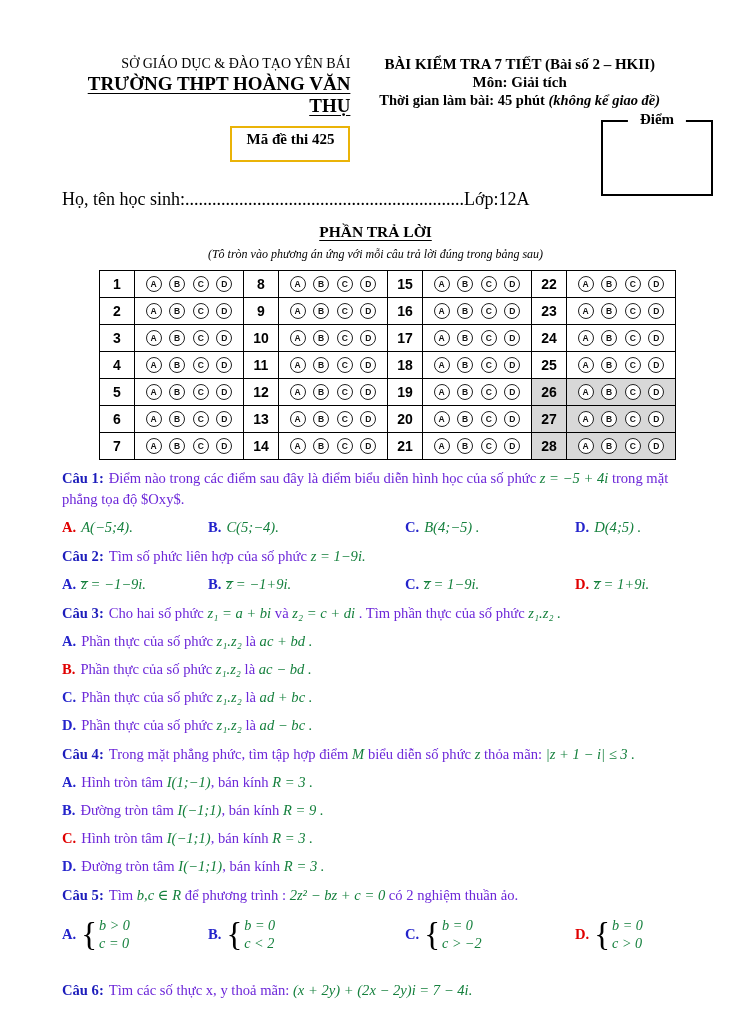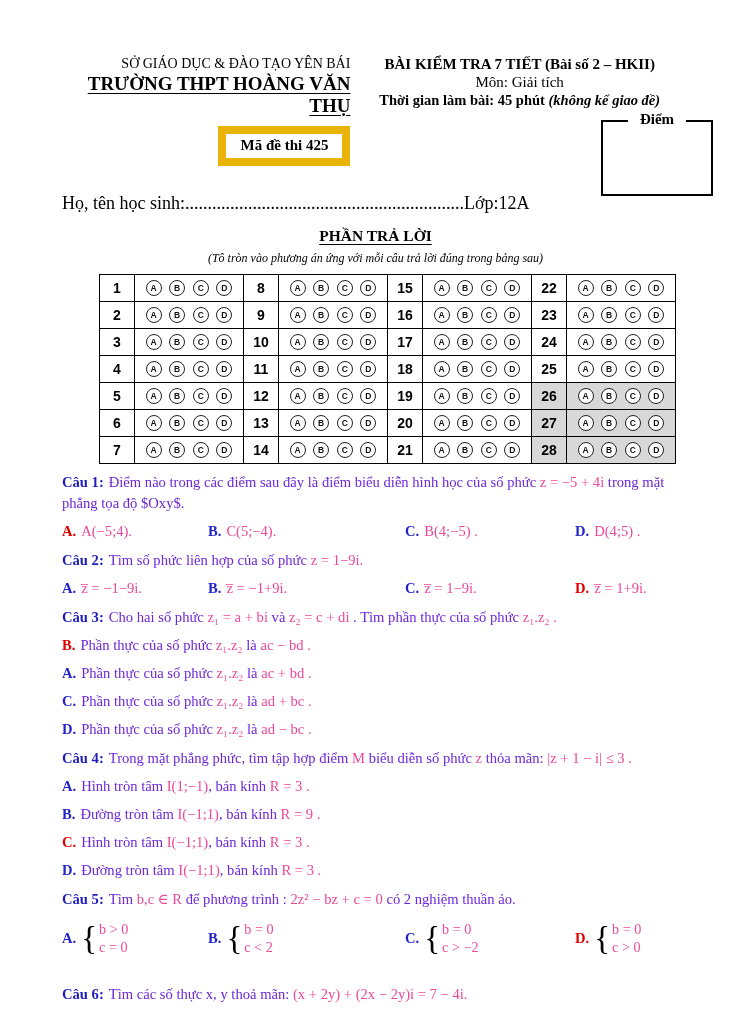--- a/index.html
+++ b/index.html
@@ -11,24 +11,24 @@
     font-family:"Liberation Serif","DejaVu Serif",serif;
     color:#000;
     padding:56px 56px 0 62px;
     overflow:hidden;
   }
   
   .header { display:flex; }
   .header-left { width:46%; text-align:right; }
   .dept-line { font-size:14px; letter-spacing:0; }
   .school-line { font-size:19px; font-weight:bold; text-decoration:underline; text-underline-offset:3px; margin-top:1px; }
-  .code-box { display:inline-block; margin-top:9px; border:8px solid #eab308; padding:3px 14px 4px; font-weight:bold; font-size:15px; }
+  .code-box { display:inline-block; margin-top:9px; border:2px solid #eab308; padding:3px 14px 12px; font-weight:bold; font-size:15px; }
   .header-right { width:54%; text-align:center; }
   .hr1 { font-size:15px; font-weight:bold; }
-  .hr2 { font-size:15px; font-weight:normal; margin-top:1px;text-align:center; }
+  .hr2 { font-size:15px; font-weight:bold; margin-top:1px;text-align:center; }
   .hr3 { font-size:14.5px; font-weight:bold; margin-top:1px; }
   .hr3 .it { font-style:italic; }
   .score-box { position:absolute; left:601px; top:120px; width:112px; height:76px; border:2px solid #000; }
   .score-label { position:absolute; top:-11px; left:50%; transform:translateX(-50%); background:#fff; padding:0 12px; font-weight:bold; font-size:15px; white-space:nowrap;text-align:center; }
   
   .student-line { margin-top:27px; font-size:18px; white-space:nowrap; }
   
   .section-title { text-align:center; font-weight:bold; font-size:15.5px; text-decoration:underline; text-underline-offset:3px; margin-top:13px; }
   .section-subtitle { text-align:center; font-style:italic; font-size:12px; margin-top:6px; }
   table.grid { border-collapse:collapse; margin:8px 0 0 37px; }
@@ -41,21 +41,21 @@
     display:flex; align-items:center; justify-content:center;
     font-family:"Liberation Sans","DejaVu Sans",sans-serif; font-weight:bold; font-size:8.5px;
     background:#fff; color:#111;
   }
   .shaded { background:#d8d8d8; }
   
   .questions { margin-top:8px; font-size:14.6px; }
   .qline { margin-top:8px; line-height:21px; }
   .qlabel { font-weight:bold; color:#1d1dbb; margin-right:5px; }
   .qtext { color:#6d28d9; }
-  .math { color:#ec4899; }
+  .math { font-style:italic; color:#15803d; }
   .letter { font-weight:bold; color:#2424cb; margin-right:5px; }
   .letter.red { color:#e00000; }
   .opt-row { display:grid; grid-template-columns:146px 197px 170px 1fr; margin:7px 0 2px; line-height:21px; }
   .opt-stack { margin-top:7px; line-height:21px; }
   .sys-opt { display:flex; align-items:center; }
   .brace { font-size:33px; font-weight:normal; line-height:1; margin-right:2px; color:#000; }
   .sys-lines { display:flex; flex-direction:column; line-height:18px; font-size:14.2px; }
   .opt-row.sys-row { margin-top:10px; }
   .q6 { margin-top:28px; }
 </style>
@@ -384,22 +384,22 @@
         <span class="opt"><span class="letter">B.</span><span class="math">z̅ = −1+9i.</span></span>
         <span class="opt"><span class="letter">C.</span><span class="math">z̅ = 1−9i.</span></span>
         <span class="opt"><span class="letter red">D.</span><span class="math">z̅ = 1+9i.</span></span>
       </div>
     </div>
 
     <div class="question">
       <p class="qline">
         <span class="qlabel">Câu 3:</span><span class="qtext">Cho hai số phức </span><span class="math">z₁ = a + bi</span><span class="qtext"> và </span><span class="math">z₂ = c + di</span><span class="qtext"> . Tìm phần thực của số phức </span><span class="math">z₁.z₂ .</span>
       </p>
+      <p class="opt-stack"><span class="letter">A.</span><span class="qtext">Phần thực của số phức </span><span class="math">z₁.z₂</span><span class="qtext"> là </span><span class="math">ac + bd .</span></p>
       <p class="opt-stack"><span class="letter red">B.</span><span class="qtext">Phần thực của số phức </span><span class="math">z₁.z₂</span><span class="qtext"> là </span><span class="math">ac − bd .</span></p>
-      <p class="opt-stack"><span class="letter">A.</span><span class="qtext">Phần thực của số phức </span><span class="math">z₁.z₂</span><span class="qtext"> là </span><span class="math">ac + bd .</span></p>
       <p class="opt-stack"><span class="letter">C.</span><span class="qtext">Phần thực của số phức </span><span class="math">z₁.z₂</span><span class="qtext"> là </span><span class="math">ad + bc .</span></p>
       <p class="opt-stack"><span class="letter">D.</span><span class="qtext">Phần thực của số phức </span><span class="math">z₁.z₂</span><span class="qtext"> là </span><span class="math">ad − bc .</span></p>
     </div>
 
     <div class="question">
       <p class="qline">
         <span class="qlabel">Câu 4:</span><span class="qtext">Trong mặt phẳng phức, tìm tập hợp điểm </span><span class="math">M</span><span class="qtext"> biểu diễn số phức </span><span class="math">z</span><span class="qtext"> thỏa mãn: </span><span class="math">|z + 1 − i| ≤ 3 .</span>
       </p>
       <p class="opt-stack"><span class="letter">A.</span><span class="qtext">Hình tròn tâm </span><span class="math">I(1;−1)</span><span class="qtext">, bán kính </span><span class="math">R = 3 .</span></p>
       <p class="opt-stack"><span class="letter">B.</span><span class="qtext">Đường tròn tâm </span><span class="math">I(−1;1)</span><span class="qtext">, bán kính </span><span class="math">R = 9 .</span></p>

